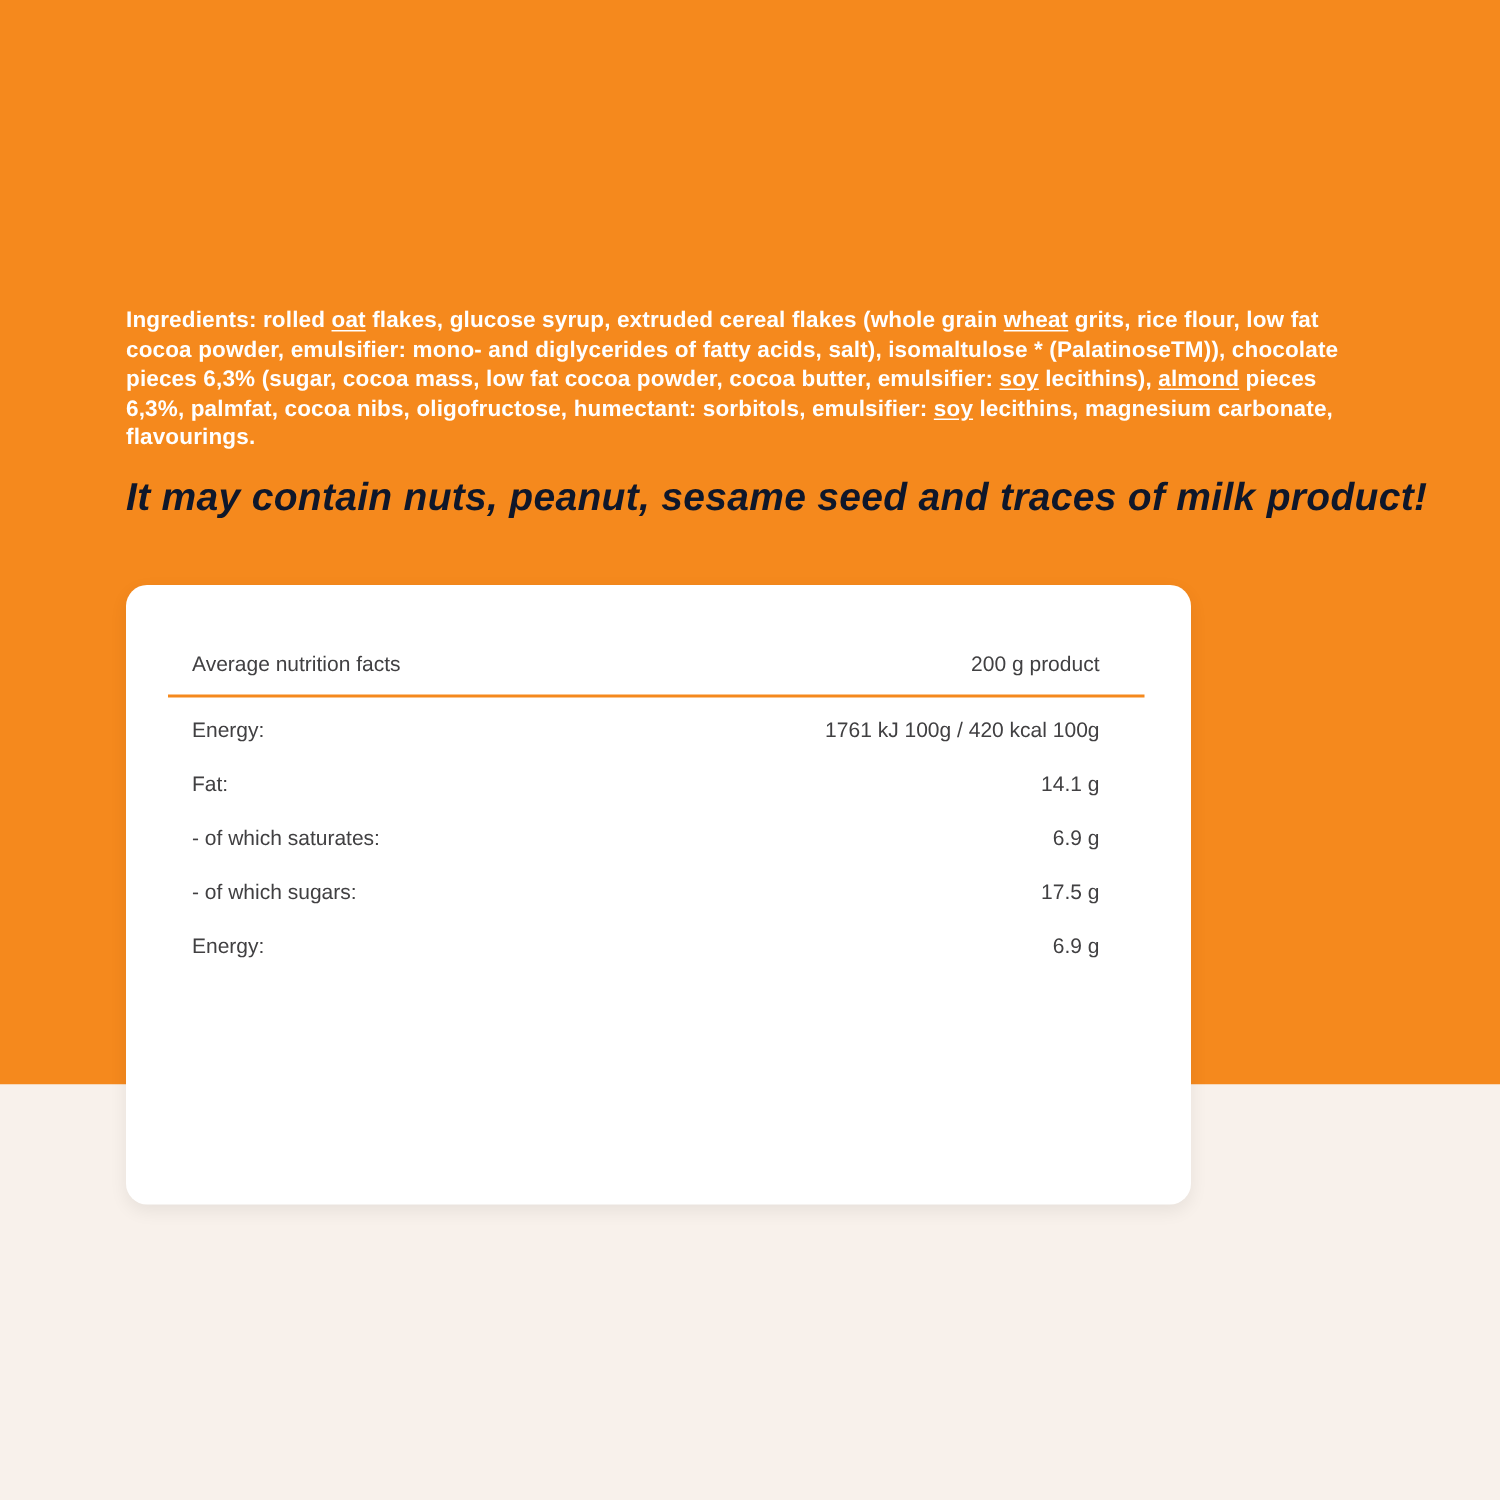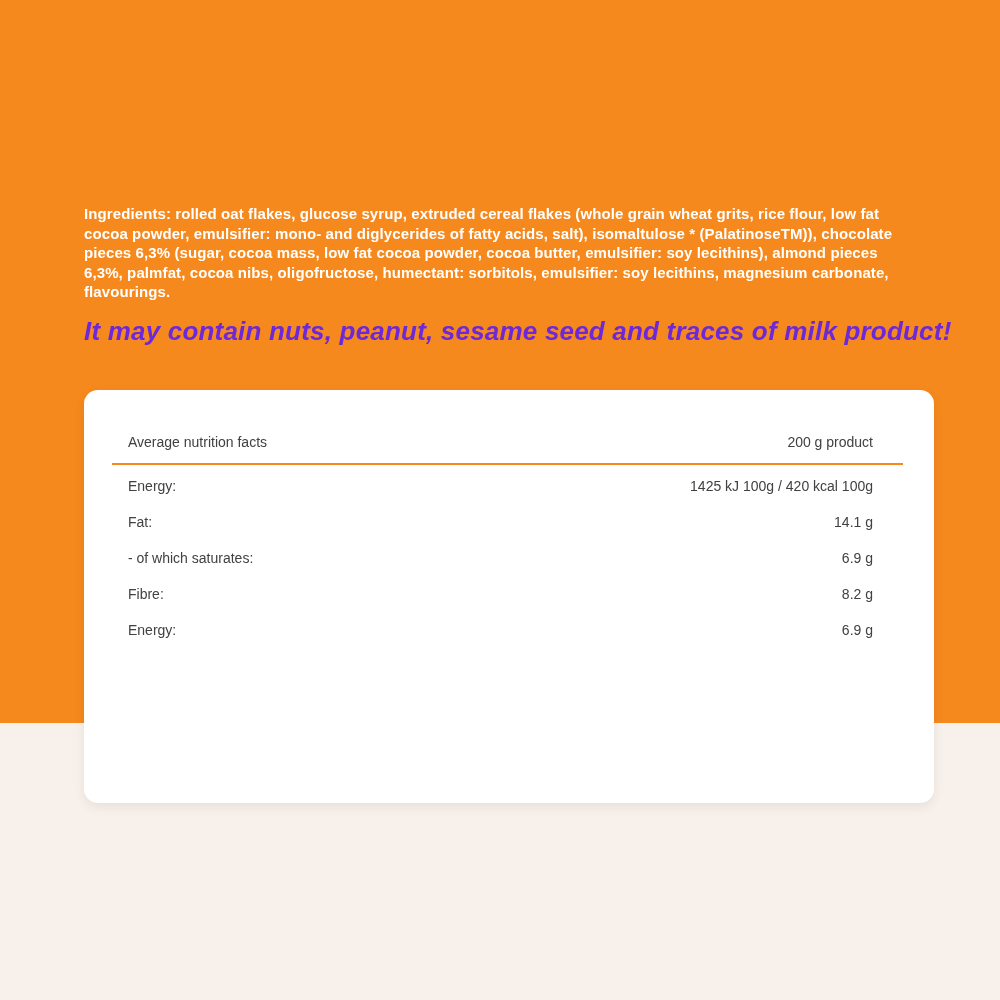--- a/index.html
+++ b/index.html
@@ -14,28 +14,28 @@
   }
   .bg-bottom {
     position: absolute; left: 0; top: 723px; width: 1000px; height: 277px;
     background: #F8F1EB;
   }
   .ingredients {
     position: absolute; left: 84px; top: 189px; width: 822px;
     color: #FFFFFF; font-size: 15px; font-weight: 700; line-height: 19.5px;
     letter-spacing: 0.1px;
   }
-  .ingredients .u { text-underline-offset: 2px; margin-top: 44px; }
+  .ingredients .u { text-decoration: underline; text-underline-offset: 2px; margin-top: 44px; }
   .allergen-note {
     position: absolute; left: 84px; top: 316px; width: 830px;
-    color: #6d28d9; font-size: 26px; font-weight: 700; font-style: italic;
+    color: #0f172a; font-size: 26px; font-weight: 700; font-style: italic;
     white-space: nowrap; letter-spacing: 0.2px; text-align: center;
   }
   .nutrition-card {
-    position: absolute; left: 84px; top: 390px; width: 850px; height: 413px;
+    position: absolute; left: 84px; top: 390px; width: 710px; height: 413px;
     background: #FFFFFF; border-radius: 14px;
     box-shadow: 0 4px 12px rgba(0,0,0,0.07);
     box-sizing: border-box;
   }
   .card-header {
     display: flex; justify-content: space-between; align-items: center;
     margin: 44px 61px 0 44px;
     color: #414042; font-size: 14px; line-height: 17px;
   }
   .card-divider {
@@ -61,32 +61,32 @@
 
 <div class="nutrition-card">
   <div class="card-header">
     <span>Average nutrition facts</span>
     <span>200 g product</span>
   </div>
   <div class="card-divider"></div>
   <div class="rows">
     <div class="nutri-row">
       <span>Energy:</span>
-      <span>1425 kJ 100g / 420 kcal 100g</span>
+      <span>1761 kJ 100g / 420 kcal 100g</span>
     </div>
     <div class="nutri-row">
       <span>Fat:</span>
       <span>14.1 g</span>
     </div>
     <div class="nutri-row">
       <span>- of which saturates:</span>
       <span>6.9 g</span>
     </div>
     <div class="nutri-row">
-      <span>Fibre:</span>
-      <span>8.2 g</span>
+      <span>- of which sugars:</span>
+      <span>17.5 g</span>
     </div>
     <div class="nutri-row">
       <span>Energy:</span>
       <span>6.9 g</span>
     </div>
   </div>
 </div>
 
 </body></html>

